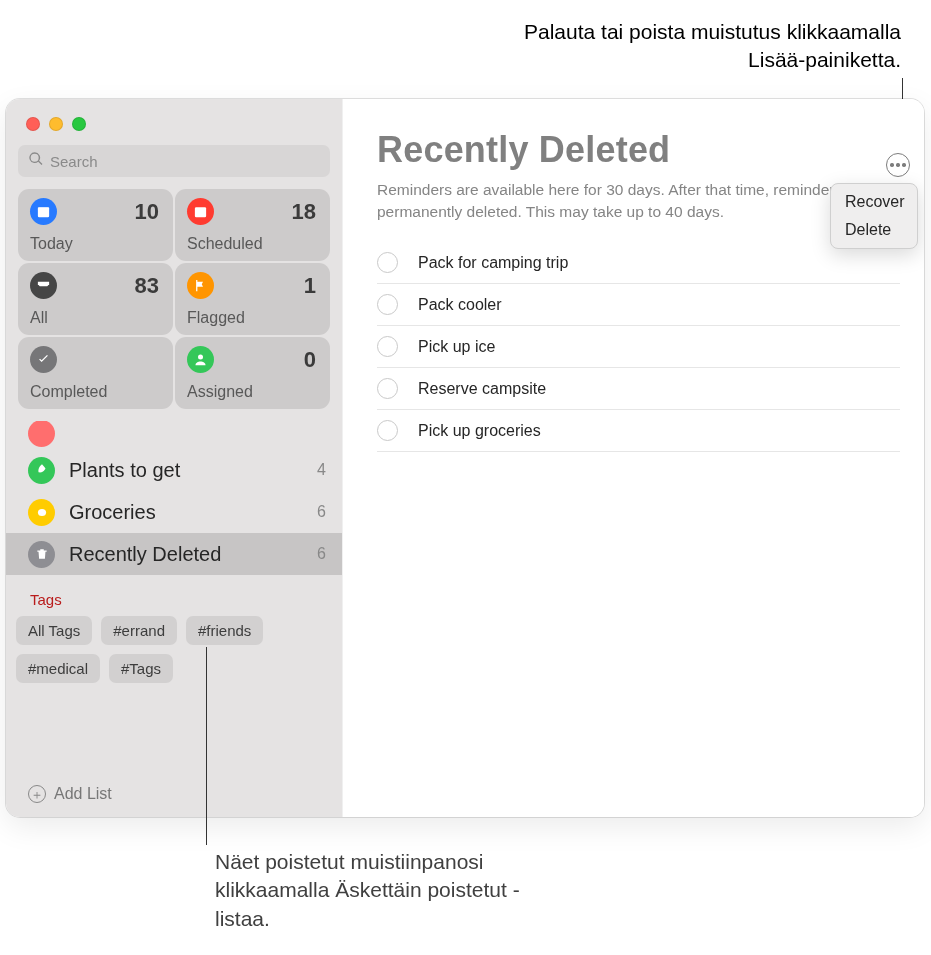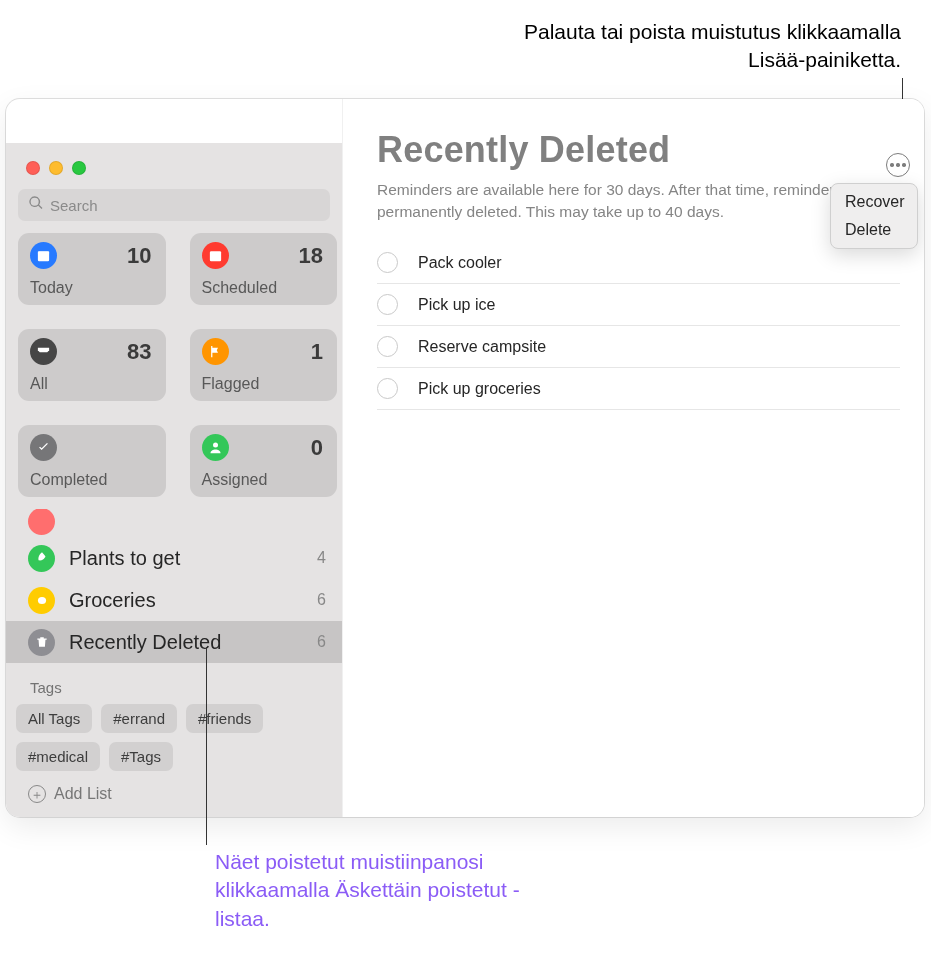--- a/index.html
+++ b/index.html
@@ -1,46 +1,46 @@
 <!DOCTYPE html>
 <html><head>
 <meta charset="utf-8">
 <style>
   * { box-sizing: border-box; margin: 0; padding: 0; font-family: -apple-system, BlinkMacSystemFont, "Segoe UI", Helvetica, Arial, sans-serif; }
   body { background: #fff; width: 931px; height: 955px; position: relative; }
 
   .callout-top { position: absolute; top: 18px; right: 30px; width: 420px; text-align: right; font-size: 21px; line-height: 1.35; color: #000; }
-  .callout-bottom { position: absolute; top: 848px; left: 215px; width: 330px; font-size: 21px; line-height: 1.35; color: #8b5cf6; }
+  .callout-bottom { position: absolute; top: 848px; left: 215px; width: 330px; font-size: 21px; line-height: 1.35; color: #404040; }
 
   .leader-top { position: absolute; top: 78px; left: 902px; width: 1px; height: 205px; background: #333; }
   .leader-bottom { position: absolute; top: 647px; left: 206px; width: 1px; height: 198px; background: #333; }
 
   .window {
     position: absolute; top: 99px; left: 6px; width: 918px; height: 718px;
     background: #fff; border-radius: 14px; overflow: hidden;
     box-shadow: 0 0 0 1px rgba(0,0,0,0.12), 0 10px 30px rgba(0,0,0,0.08);
     display: flex;
   }
 
-  .sidebar { width: 336px; background: #e5e3e3; display: flex; flex-direction: column; margin-top: 44px; }
+  .sidebar { width: 336px; background: #e5e3e3; display: flex; flex-direction: column; }
   .main { flex: 1; background: #fff; padding: 30px 24px 0 34px; position: relative; border-left: 1px solid rgba(0,0,0,0.06); }
 
   .traffic { display: flex; gap: 9px; padding: 18px 0 14px 20px; }
   .traffic .dot { width: 14px; height: 14px; border-radius: 50%; }
   .dot.red { background: #ff5f57; border: 0.5px solid rgba(0,0,0,0.1); }
   .dot.yellow { background: #febc2e; border: 0.5px solid rgba(0,0,0,0.1); }
   .dot.green { background: #28c840; border: 0.5px solid rgba(0,0,0,0.1); }
 
   .search-wrap { padding: 0 12px 12px 12px; }
   .search { display: flex; align-items: center; height: 32px; background: #d8d6d6; border-radius: 7px; padding: 0 10px; color: #8a8a8a; }
   .search svg { width: 16px; height: 16px; fill: #8a8a8a; margin-right: 6px; }
   .search input { flex:1; border:none; background:transparent; font-size:15px; color:#555; outline:none; }
   .search input::placeholder { color: #8a8a8a; }
 
-  .smartgrid { display: grid; grid-template-columns: 1fr 1fr; gap: 24px; padding: 0 5px 12px 12px; }
+  .smartgrid { display: grid; grid-template-columns: 1fr 1fr; gap: 2px; padding: 0 12px 12px 12px; }
   .smartcard { background: #cdcbcb; border-radius: 11px; padding: 9px 12px 8px 12px; height: 72px; position: relative; cursor: pointer; }
   .smartcard .ico { width: 27px; height: 27px; border-radius: 50%; display:flex; align-items:center; justify-content:center; }
   .smartcard .count { position: absolute; top: 10px; right: 14px; font-size: 22px; font-weight: 700; color: #3b3b3b; }
   .smartcard .label { position: absolute; bottom: 8px; left: 12px; font-size: 16px; color: #585858; }
   .ico-today { background:#277aff; }
   .ico-sched { background:#ff3b30; }
   .ico-all { background:#464646; }
   .ico-flag { background:#ff9500; }
   .ico-comp { background:#767678; }
   .ico-assign { background:#34c759; }
@@ -53,21 +53,21 @@
   .list-row .lcount { font-size:16px; color:#888; }
   .list-row.sel { background:#c7c5c5; }
   .list-row.first-cut { height: 22px; align-items:flex-end; padding-bottom:2px; }
   .lico.plants { background:#34c759; }
   .lico.errands { background:#277aff; }
   .lico.groceries { background:#ffcc00; }
   .lico.deleted { background:#8e8e93; }
   .lico.prev { background:#ff6e6e; }
   .lico svg { width:14px; height:14px; fill:#fff; }
 
-  .tags-head { font-size:15px; color:#737373; padding: 16px 0 8px 24px; }
+  .tags-head { font-size:15px; color:#b91c1c; padding: 16px 0 8px 24px; }
   .tags { display:flex; flex-wrap:wrap; gap:9px; padding: 0 18px 12px 10px; }
   .tag { background:#d2d0d0; border-radius:7px; padding:6px 12px; font-size:15px; color:#3d3d3d; cursor:pointer; }
 
   .addlist { display:flex; align-items:center; gap:8px; padding: 10px 0 14px 22px; color:#777; font-size:16px; cursor:pointer; }
   .addlist .plus { width:18px; height:18px; border:1.5px solid #888; border-radius:50%; display:flex; align-items:center; justify-content:center; font-size:13px; line-height:1; color:#888; }
 
   .page-title { font-size:36px; font-weight:800; color:#808080; letter-spacing:0.2px; }
   .page-sub { font-size:15.5px; color:#858585; margin-top:8px; line-height:1.4; max-width: 540px; }
 
   .reminders { margin-top: 20px; }
@@ -234,20 +234,24 @@
     </div>
 
     <div class="popover">
       <div class="pitem">Recover</div>
       <div class="pitem">Delete</div>
     </div>
 
     <div class="reminders">
       <div class="rem-row">
         <div class="rem-circ"></div>
+        <div class="rem-title">Pack for camping trip</div>
+      </div>
+      <div class="rem-row">
+        <div class="rem-circ"></div>
         <div class="rem-title">Pack cooler</div>
       </div>
       <div class="rem-row">
         <div class="rem-circ"></div>
         <div class="rem-title">Pick up ice</div>
       </div>
       <div class="rem-row">
         <div class="rem-circ"></div>
         <div class="rem-title">Reserve campsite</div>
       </div>

